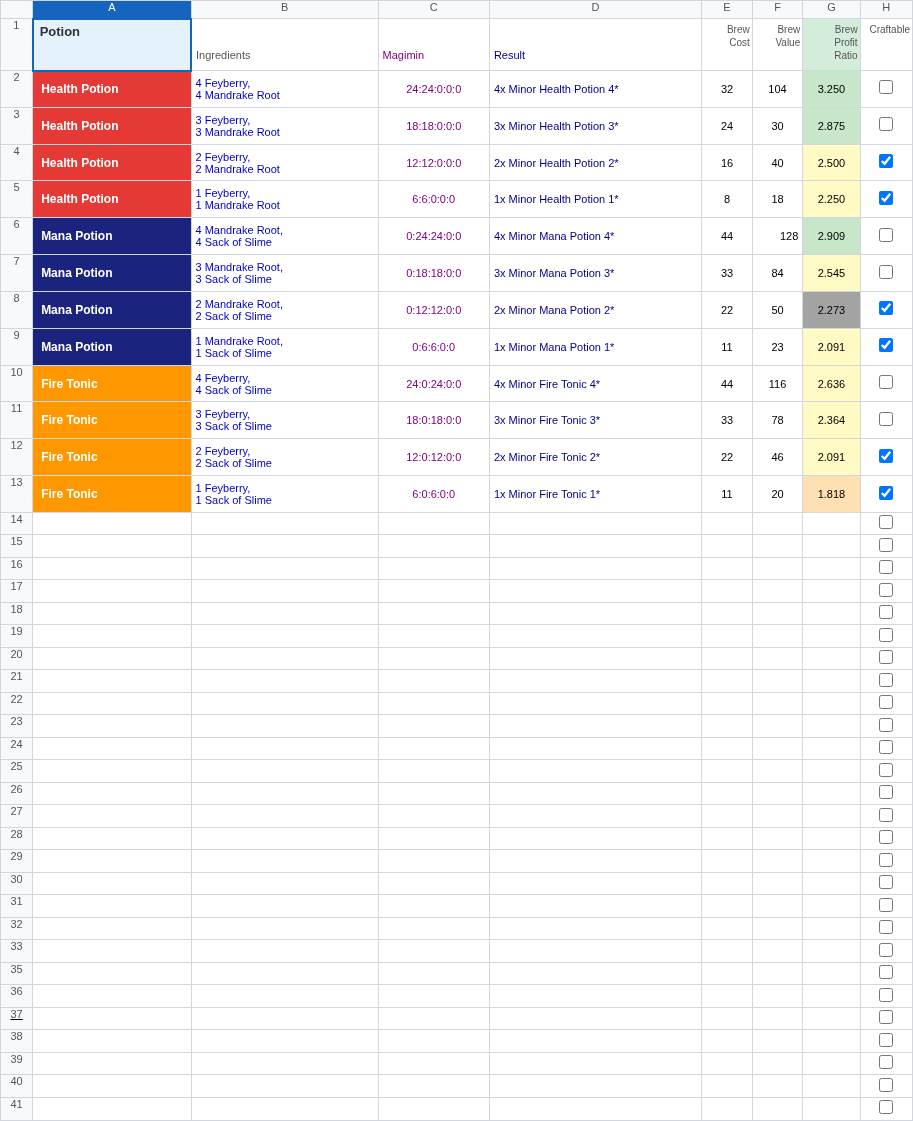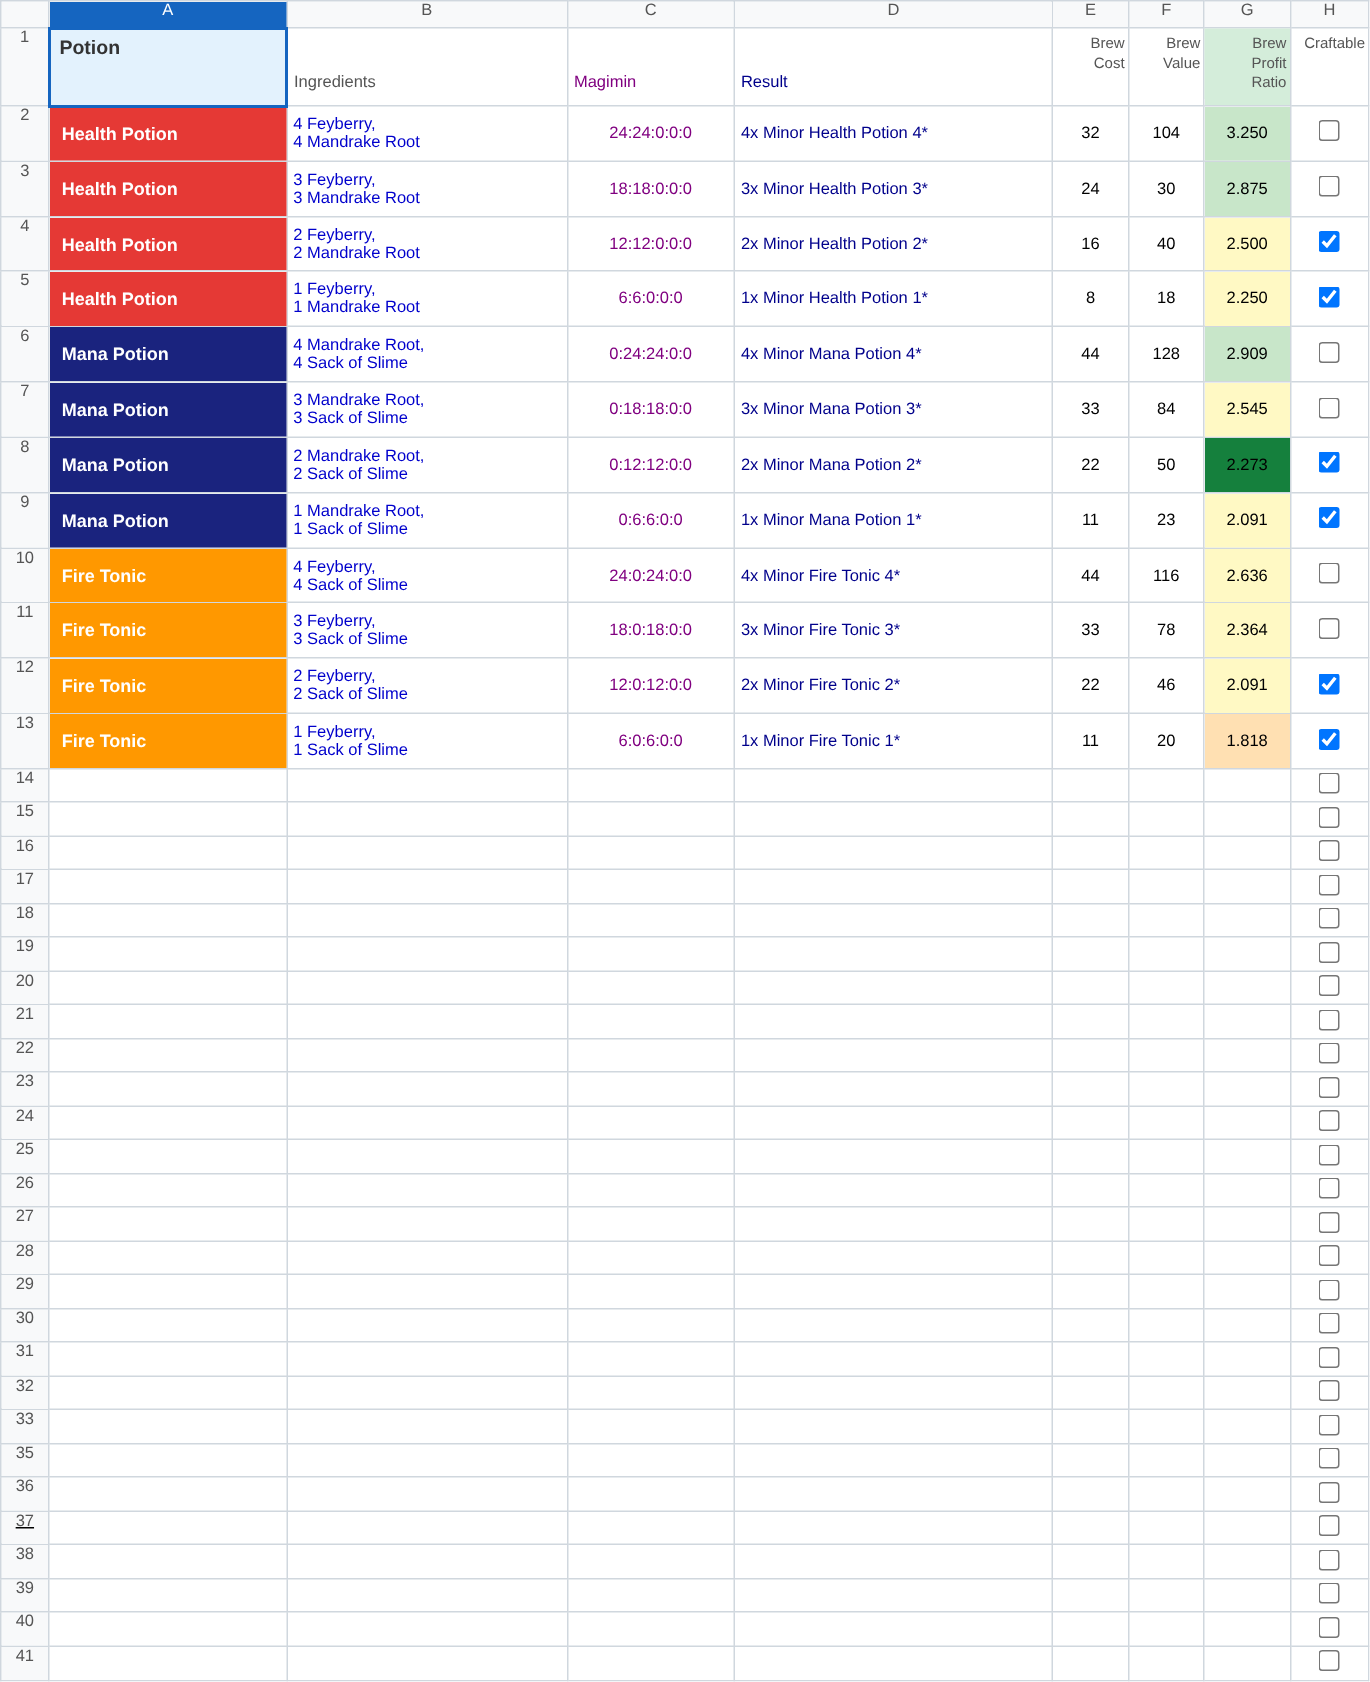--- a/index.html
+++ b/index.html
@@ -184,21 +184,21 @@
         <td style="text-align: center; font-size: 11px; padding: 2px 4px; vertical-align: middle; background-color: rgb(255, 249, 196);">2.250</td>
         <td style="text-align: center; vertical-align: middle; padding: 2px;"><input type="checkbox" checked="" style="width: 14px; height: 14px;"></td>
       </tr>
       <tr style="height: 36px;">
         <td class="row-num">6</td>
         <td style="background-color: rgb(26, 35, 126); padding: 4px 8px; vertical-align: middle;"><span style="color: rgb(255, 255, 255); font-weight: bold; font-size: 12px;">Mana Potion</span></td>
         <td style="color: rgb(0, 0, 204); font-size: 11px; padding: 2px 4px; vertical-align: middle;">4 Mandrake Root,<br>4 Sack of Slime</td>
         <td style="color: rgb(128, 0, 128); text-align: center; font-size: 11px; padding: 2px 4px; vertical-align: middle;">0:24:24:0:0</td>
         <td style="color: rgb(0, 0, 139); font-size: 11px; padding: 2px 4px; vertical-align: middle;">4x Minor Mana Potion 4*</td>
         <td style="text-align: center; font-size: 11px; padding: 2px 4px; vertical-align: middle;">44</td>
-        <td style="text-align: center; font-size: 11px; padding: 2px 4px; vertical-align: middle;">128</td>
+        <td style="text-align: right; font-size: 11px; padding: 2px 4px; vertical-align: middle;">128</td>
         <td style="text-align: center; font-size: 11px; padding: 2px 4px; vertical-align: middle; background-color: rgb(200, 230, 201);">2.909</td>
         <td style="text-align: center; vertical-align: middle; padding: 2px;"><input type="checkbox" style="width: 14px; height: 14px;"></td>
       </tr>
       <tr style="height: 36px;">
         <td class="row-num">7</td>
         <td style="background-color: rgb(26, 35, 126); padding: 4px 8px; vertical-align: middle;"><span style="color: rgb(255, 255, 255); font-weight: bold; font-size: 12px;">Mana Potion</span></td>
         <td style="color: rgb(0, 0, 204); font-size: 11px; padding: 2px 4px; vertical-align: middle;">3 Mandrake Root,<br>3 Sack of Slime</td>
         <td style="color: rgb(128, 0, 128); text-align: center; font-size: 11px; padding: 2px 4px; vertical-align: middle;">0:18:18:0:0</td>
         <td style="color: rgb(0, 0, 139); font-size: 11px; padding: 2px 4px; vertical-align: middle;">3x Minor Mana Potion 3*</td>
         <td style="text-align: center; font-size: 11px; padding: 2px 4px; vertical-align: middle;">33</td>
@@ -207,21 +207,21 @@
         <td style="text-align: center; vertical-align: middle; padding: 2px;"><input type="checkbox" style="width: 14px; height: 14px;"></td>
       </tr>
       <tr style="height: 36px;">
         <td class="row-num">8</td>
         <td style="background-color: rgb(26, 35, 126); padding: 4px 8px; vertical-align: middle;"><span style="color: rgb(255, 255, 255); font-weight: bold; font-size: 12px;">Mana Potion</span></td>
         <td style="color: rgb(0, 0, 204); font-size: 11px; padding: 2px 4px; vertical-align: middle;">2 Mandrake Root,<br>2 Sack of Slime</td>
         <td style="color: rgb(128, 0, 128); text-align: center; font-size: 11px; padding: 2px 4px; vertical-align: middle;">0:12:12:0:0</td>
         <td style="color: rgb(0, 0, 139); font-size: 11px; padding: 2px 4px; vertical-align: middle;">2x Minor Mana Potion 2*</td>
         <td style="text-align: center; font-size: 11px; padding: 2px 4px; vertical-align: middle;">22</td>
         <td style="text-align: center; font-size: 11px; padding: 2px 4px; vertical-align: middle;">50</td>
-        <td style="text-align: center; font-size: 11px; padding: 2px 4px; vertical-align: middle; background-color: #15803d;">2.273</td>
+        <td style="text-align: center; font-size: 11px; padding: 2px 4px; vertical-align: middle; background-color: #a3a3a3;">2.273</td>
         <td style="text-align: center; vertical-align: middle; padding: 2px;"><input type="checkbox" checked="" style="width: 14px; height: 14px;"></td>
       </tr>
       <tr style="height: 36px;">
         <td class="row-num">9</td>
         <td style="background-color: rgb(26, 35, 126); padding: 4px 8px; vertical-align: middle;"><span style="color: rgb(255, 255, 255); font-weight: bold; font-size: 12px;">Mana Potion</span></td>
         <td style="color: rgb(0, 0, 204); font-size: 11px; padding: 2px 4px; vertical-align: middle;">1 Mandrake Root,<br>1 Sack of Slime</td>
         <td style="color: rgb(128, 0, 128); text-align: center; font-size: 11px; padding: 2px 4px; vertical-align: middle;">0:6:6:0:0</td>
         <td style="color: rgb(0, 0, 139); font-size: 11px; padding: 2px 4px; vertical-align: middle;">1x Minor Mana Potion 1*</td>
         <td style="text-align: center; font-size: 11px; padding: 2px 4px; vertical-align: middle;">11</td>
         <td style="text-align: center; font-size: 11px; padding: 2px 4px; vertical-align: middle;">23</td>

